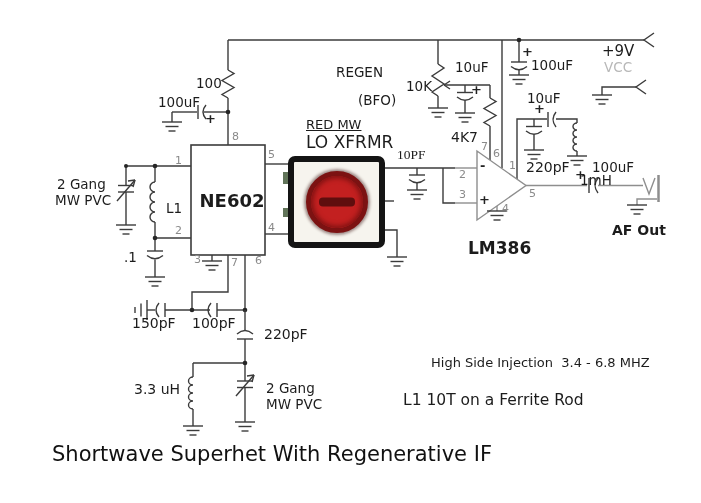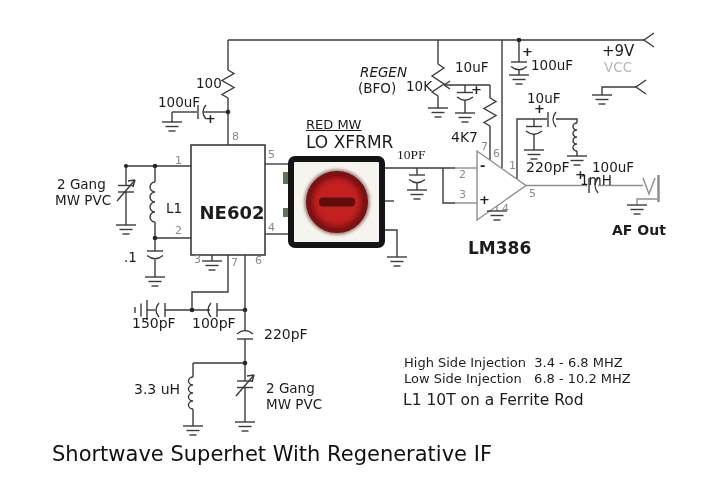--- a/index.html
+++ b/index.html
@@ -8,21 +8,21 @@
   svg{position:absolute;left:0;top:0;}
   .w{stroke:#3b3b3b;stroke-width:1.4;fill:none;}
   .wg{stroke:#8e8e8e;stroke-width:1.4;fill:none;}
   .box{stroke:#3b3b3b;stroke-width:1.6;fill:#ffffff;}
   .tri{stroke:#8e8e8e;stroke-width:1.4;fill:#ffffff;}
   .dot{fill:#262626;stroke:none;}
   .lb{position:absolute;font-size:13.5px;line-height:1.12;white-space:nowrap;color:#1c1c1c;}
   .pin{position:absolute;font-size:11px;color:#8a8a8a;white-space:nowrap;}
   .sign{position:absolute;font-size:13px;font-weight:bold;color:#222;white-space:nowrap;}
   .b{font-weight:bold;}
-  .pre{white-space:pre;}
+  .pre{white-space:pre;margin-left:27px;}
   .gray{color:#b8b8b8;}
   .xfrmr{position:absolute;left:288px;top:156px;width:97px;height:92px;background:#f6f4ee;
          border:6px solid #141414;border-radius:7px;box-sizing:border-box;}
   .knob{position:absolute;left:50%;top:50%;width:62px;height:62px;transform:translate(-50%,-50%);
         background:#c32020;border:5px solid #7c1212;border-radius:50%;box-sizing:border-box;
         box-shadow:0 0 3px 2px rgba(50,8,8,.45), inset 0 0 5px 2px rgba(80,8,8,.6);}
   .slot{position:absolute;left:50%;top:50%;width:36px;height:9px;transform:translate(-50%,-50%);
         background:#5f0e0e;border-radius:4px;}
   .fleck{position:absolute;background:#39512f;opacity:.8;}
 </style>
@@ -251,24 +251,24 @@
     <div class="slot"></div>
   </div>
 </div>
 
 <div class="lb" style="left:57px;top:177px;">2 Gang</div>
 <div class="lb" style="left:55px;top:193px;">MW PVC</div>
 <div class="lb" style="left:166px;top:201px;">L1</div>
 <div class="lb" style="left:124px;top:250px;">.1</div>
 <div class="lb" style="left:196px;top:76px;">100</div>
 <div class="lb" style="left:158px;top:95px;">100uF</div>
-<div class="lb b" style="left:191px;top:191px;width:82px;text-align:center;font-size:18px;margin-top:12px;">NE602</div>
-
-<div class="lb" style="left:360px;top:65px;font-style:italic;">REGEN</div>
-<div class="lb" style="left:358px;top:81px;">(BFO)</div>
+<div class="lb b" style="left:191px;top:191px;width:82px;text-align:center;font-size:18px;">NE602</div>
+
+<div class="lb" style="left:336px;top:65px;">REGEN</div>
+<div class="lb" style="left:358px;top:93px;">(BFO)</div>
 <div class="lb" style="left:406px;top:79px;">10K</div>
 <div class="lb" style="left:455px;top:60px;">10uF</div>
 <div class="lb" style="left:451px;top:130px;font-size:14px;">4K7</div>
 
 <div class="lb" style="left:306px;top:118px;font-size:13px;text-decoration:underline;">RED MW</div>
 <div class="lb" style="left:306px;top:133px;font-size:17px;">LO XFRMR</div>
 <div class="lb" style="left:397px;top:147px;font-family:Liberation Serif, serif;">10PF</div>
 
 <div class="lb" style="left:531px;top:58px;">100uF</div>
 <div class="lb" style="left:602px;top:43px;font-size:15px;">+9V</div>
@@ -307,18 +307,17 @@
 <div class="sign" style="left:480px;top:158px;">-</div>
 <div class="sign" style="left:479px;top:192px;">+</div>
 
 <div class="sign" style="left:205px;top:111px;">+</div>
 <div class="sign" style="left:471px;top:82px;">+</div>
 <div class="sign" style="left:522px;top:44px;">+</div>
 <div class="sign" style="left:534px;top:101px;">+</div>
 <div class="sign" style="left:575px;top:167px;">+</div>
 
 <div class="lb pre" style="left:404px;top:356px;font-size:13px;">High Side Injection  3.4 - 6.8 MHZ</div>
-<div class="lb pre" style="left:404px;top:372px;font-size:13px;">Low Side Injection   6.8 - 10.2 MHZ</div>
 <div class="lb" style="left:403px;top:392px;font-size:15.5px;">L1 10T on a Ferrite Rod</div>
 
 <div class="lb" style="left:52px;top:443px;font-size:21px;color:#111;">Shortwave Superhet With Regenerative IF</div>
 
 </div>
 
 </body></html>

